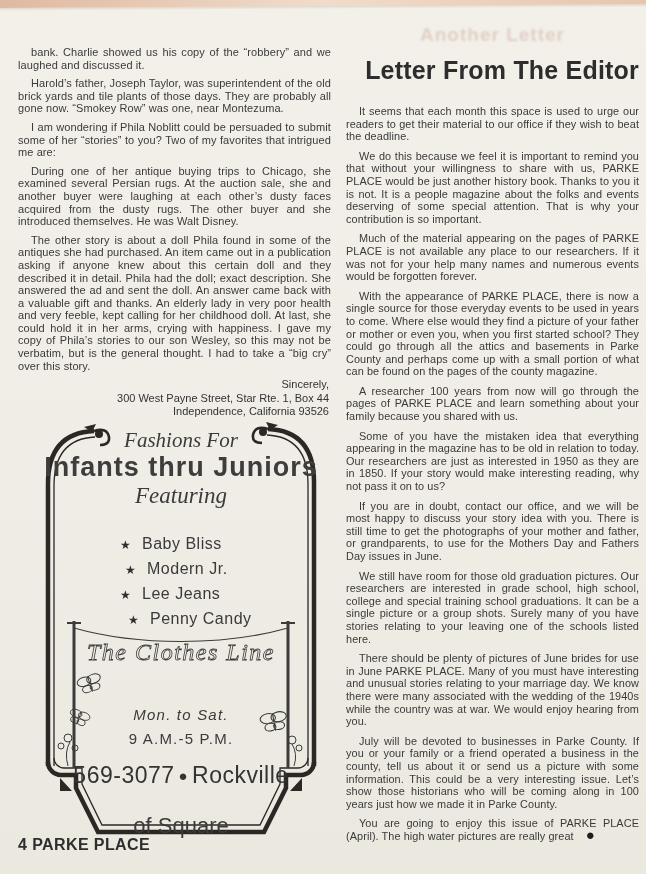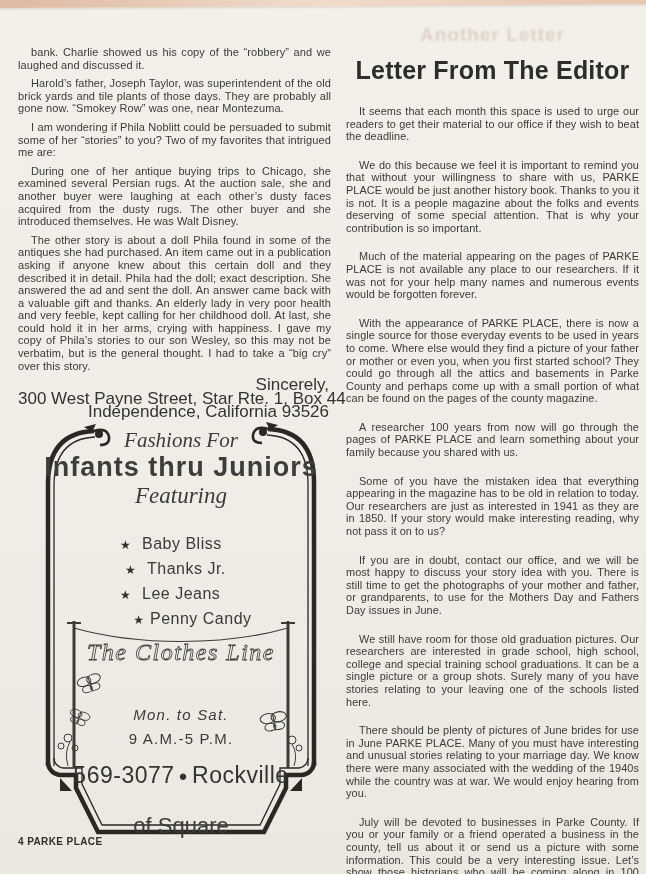--- a/index.html
+++ b/index.html
@@ -16,61 +16,61 @@
   }
   .top-strip-shadow{ position:absolute; top:8px; left:0; width:100%; height:3px;
     background:linear-gradient(180deg,rgba(200,190,175,.5),rgba(0,0,0,0)); transform:skewY(-0.35deg); transform-origin:left top;}
 
   
   .col-left{ position:absolute; left:18px; top:46px; width:313px; }
   .col-left p{
     font-size:11px; line-height:12.6px; text-align:justify; text-indent:13px;
     margin:0 0 6px; letter-spacing:.1px; color:#3a3a3a;
   }
-  .signature{ text-align:right; font-size:17px; line-height:13.6px; margin-top:4px; color:#333; padding-right:2px;}
+  .signature{ text-align:right; font-size:11px; line-height:13.6px; margin-top:4px; color:#333; padding-right:2px;}
   .signature div{ white-space:nowrap; }
 
   
   .ad{ position:absolute; left:38px; top:420px; width:286px; height:426px; }
   .ad-frame{ position:absolute; left:0; top:0; }
   .ad-text{ position:absolute; left:0; width:100%; text-align:center; color:#3b3b3b; }
   .ad-tagline{ top:8px;  font-family:"Liberation Serif",serif; font-style:italic; font-size:21px; }
   .ad-headline{ top:32px; font-size:27px; font-weight:bold; letter-spacing:1px; color:#3d3d3d;}
   .ad-featuring{ top:63px; font-family:"Liberation Serif",serif; font-style:italic; font-size:23px; }
   .ad-items{ position:absolute; left:82px; top:112px; text-align:left; }
   .ad-item{ font-size:16px; line-height:23px; letter-spacing:.5px; color:#3a3a3a; white-space:nowrap;}
   .ad-item .star{ display:inline-block; width:22px; font-size:12px; color:#2f2f2f; }
   .ad-item:nth-child(2){ margin-left:5px; }
-  .ad-item:nth-child(4){ margin-left:8px;text-align:center; }
+  .ad-item:nth-child(4){ margin-left:8px; }
   .clothesline{ position:absolute; left:0; top:198px; }
   .ad-hours1{ top:286px; font-size:15px; letter-spacing:1.2px;font-style:italic; }
   .ad-hours2{ top:310px; font-size:15px; letter-spacing:1.2px; }
   .ad-phone{  top:342px; font-size:23px; letter-spacing:.5px; color:#333; white-space:nowrap;}
   .ad-phone .dot{ font-size:15px; vertical-align:2px; padding:0 4px;}
   .ad-loc1{ top:370px; font-size:22px; }
   .ad-loc2{ top:393px; font-size:22px; }
 
   
   .col-right{ position:absolute; left:346px; top:24px; width:293px; }
   .ghost-title{
     text-align:center; color:#c5a08c; opacity:.4; filter:blur(1.3px);
     font-weight:bold; font-size:19px; letter-spacing:1px; height:20px;
   }
   .letter-title{
     font-size:25px; font-weight:bold; letter-spacing:.2px; color:#2d2d2d;
-    text-align:center; white-space:nowrap; margin:12px 0 20px;
+    text-align:right; white-space:nowrap; margin:12px 0 20px;
   }
   .col-right p{
     font-size:10.9px; line-height:12.6px; text-align:justify; text-indent:13px;
-    margin:16px 0 6px; letter-spacing:.08px; color:#3a3a3a;
+    margin:7px 0 6px; letter-spacing:.08px; color:#3a3a3a;
   }
   .end-dot{ font-size:15px; color:#1d1d1d; margin-left:12px; line-height:10px; }
 
   .footer{
-    position:absolute; left:18px; top:836px; font-size:10px; font-weight:bold;
+    position:absolute; left:18px; top:836px; font-size:16px; font-weight:bold;
     letter-spacing:.4px; color:#2e2e2e;
   }
   svg text{ font-family:"Liberation Serif",serif; }
 </style>
 </head>
 <body>
 
 <div class="page">
   <div class="top-strip"></div>
   <div class="top-strip-shadow"></div>
@@ -113,21 +113,21 @@
         <path d="M240,5 L228,2 L232,10 Z"></path>
       </g>
     </svg>
 
     <div class="ad-text ad-tagline">Fashions For</div>
     <div class="ad-text ad-headline">Infants thru Juniors</div>
     <div class="ad-text ad-featuring">Featuring</div>
 
     <div class="ad-items">
       <div class="ad-item"><span class="star">★</span><span>Baby Bliss</span></div>
-      <div class="ad-item"><span class="star">★</span><span>Thanks Jr.</span></div>
+      <div class="ad-item"><span class="star">★</span><span>Modern Jr.</span></div>
       <div class="ad-item"><span class="star">★</span><span>Lee Jeans</span></div>
       <div class="ad-item"><span class="star">★</span><span>Penny Candy</span></div>
     </div>
 
     <svg class="clothesline" width="286" height="158" viewBox="0 0 286 158">
       <g stroke="#3b3b3b" fill="none">
         <line x1="36" y1="3" x2="36" y2="150" stroke-width="3"></line>
         <line x1="250" y1="3" x2="250" y2="150" stroke-width="3"></line>
         <line x1="29" y1="5" x2="43" y2="5" stroke-width="2"></line>
         <line x1="243" y1="5" x2="257" y2="5" stroke-width="2"></line>
@@ -179,21 +179,21 @@
   </div>
 
   <div class="col-right">
     <div class="ghost-title">Another Letter</div>
     <div class="letter-title">Letter From The Editor</div>
     <p>It seems that each month this space is used to urge our readers to get their material to our office if they wish to beat the deadline.</p>
     <p>We do this because we feel it is important to remind you that without your willingness to share with us, PARKE PLACE would be just another history book. Thanks to you it is not. It is a people magazine about the folks and events deserving of some special attention. That is why your contribution is so important.</p>
     <p>Much of the material appearing on the pages of PARKE PLACE is not available any place to our researchers. If it was not for your help many names and numerous events would be forgotten forever.</p>
     <p>With the appearance of PARKE PLACE, there is now a single source for those everyday events to be used in years to come. Where else would they find a picture of your father or mother or even you, when you first started school? They could go through all the attics and basements in Parke County and perhaps come up with a small portion of what can be found on the pages of the county magazine.</p>
     <p>A researcher 100 years from now will go through the pages of PARKE PLACE and learn something about your family because you shared with us.</p>
-    <p>Some of you have the mistaken idea that everything appearing in the magazine has to be old in relation to today. Our researchers are just as interested in 1941 as they are in 1850. If your story would make interesting reading, why not pass it on to us?</p>
+    <p>Some of you have the mistaken idea that everything appearing in the magazine has to be old in relation to today. Our researchers are just as interested in 1950 as they are in 1850. If your story would make interesting reading, why not pass it on to us?</p>
     <p>If you are in doubt, contact our office, and we will be most happy to discuss your story idea with you. There is still time to get the photographs of your mother and father, or grandparents, to use for the Mothers Day and Fathers Day issues in June.</p>
     <p>We still have room for those old graduation pictures. Our researchers are interested in grade school, high school, college and special training school graduations. It can be a single picture or a group shots. Surely many of you have stories relating to your leaving one of the schools listed here.</p>
     <p>There should be plenty of pictures of June brides for use in June PARKE PLACE. Many of you must have interesting and unusual stories relating to your marriage day. We know there were many associated with the wedding of the 1940s while the country was at war. We would enjoy hearing from you.</p>
     <p>July will be devoted to businesses in Parke County. If you or your family or a friend operated a business in the county, tell us about it or send us a picture with some information. This could be a very interesting issue. Let’s show those historians who will be coming along in 100 years just how we made it in Parke County.</p>
     <p>
       <span>You are going to enjoy this issue of PARKE PLACE (April). The high water pictures are really great</span><span class="end-dot">●</span>
     </p>
   </div>
 
   <div class="footer">4 PARKE PLACE</div>

